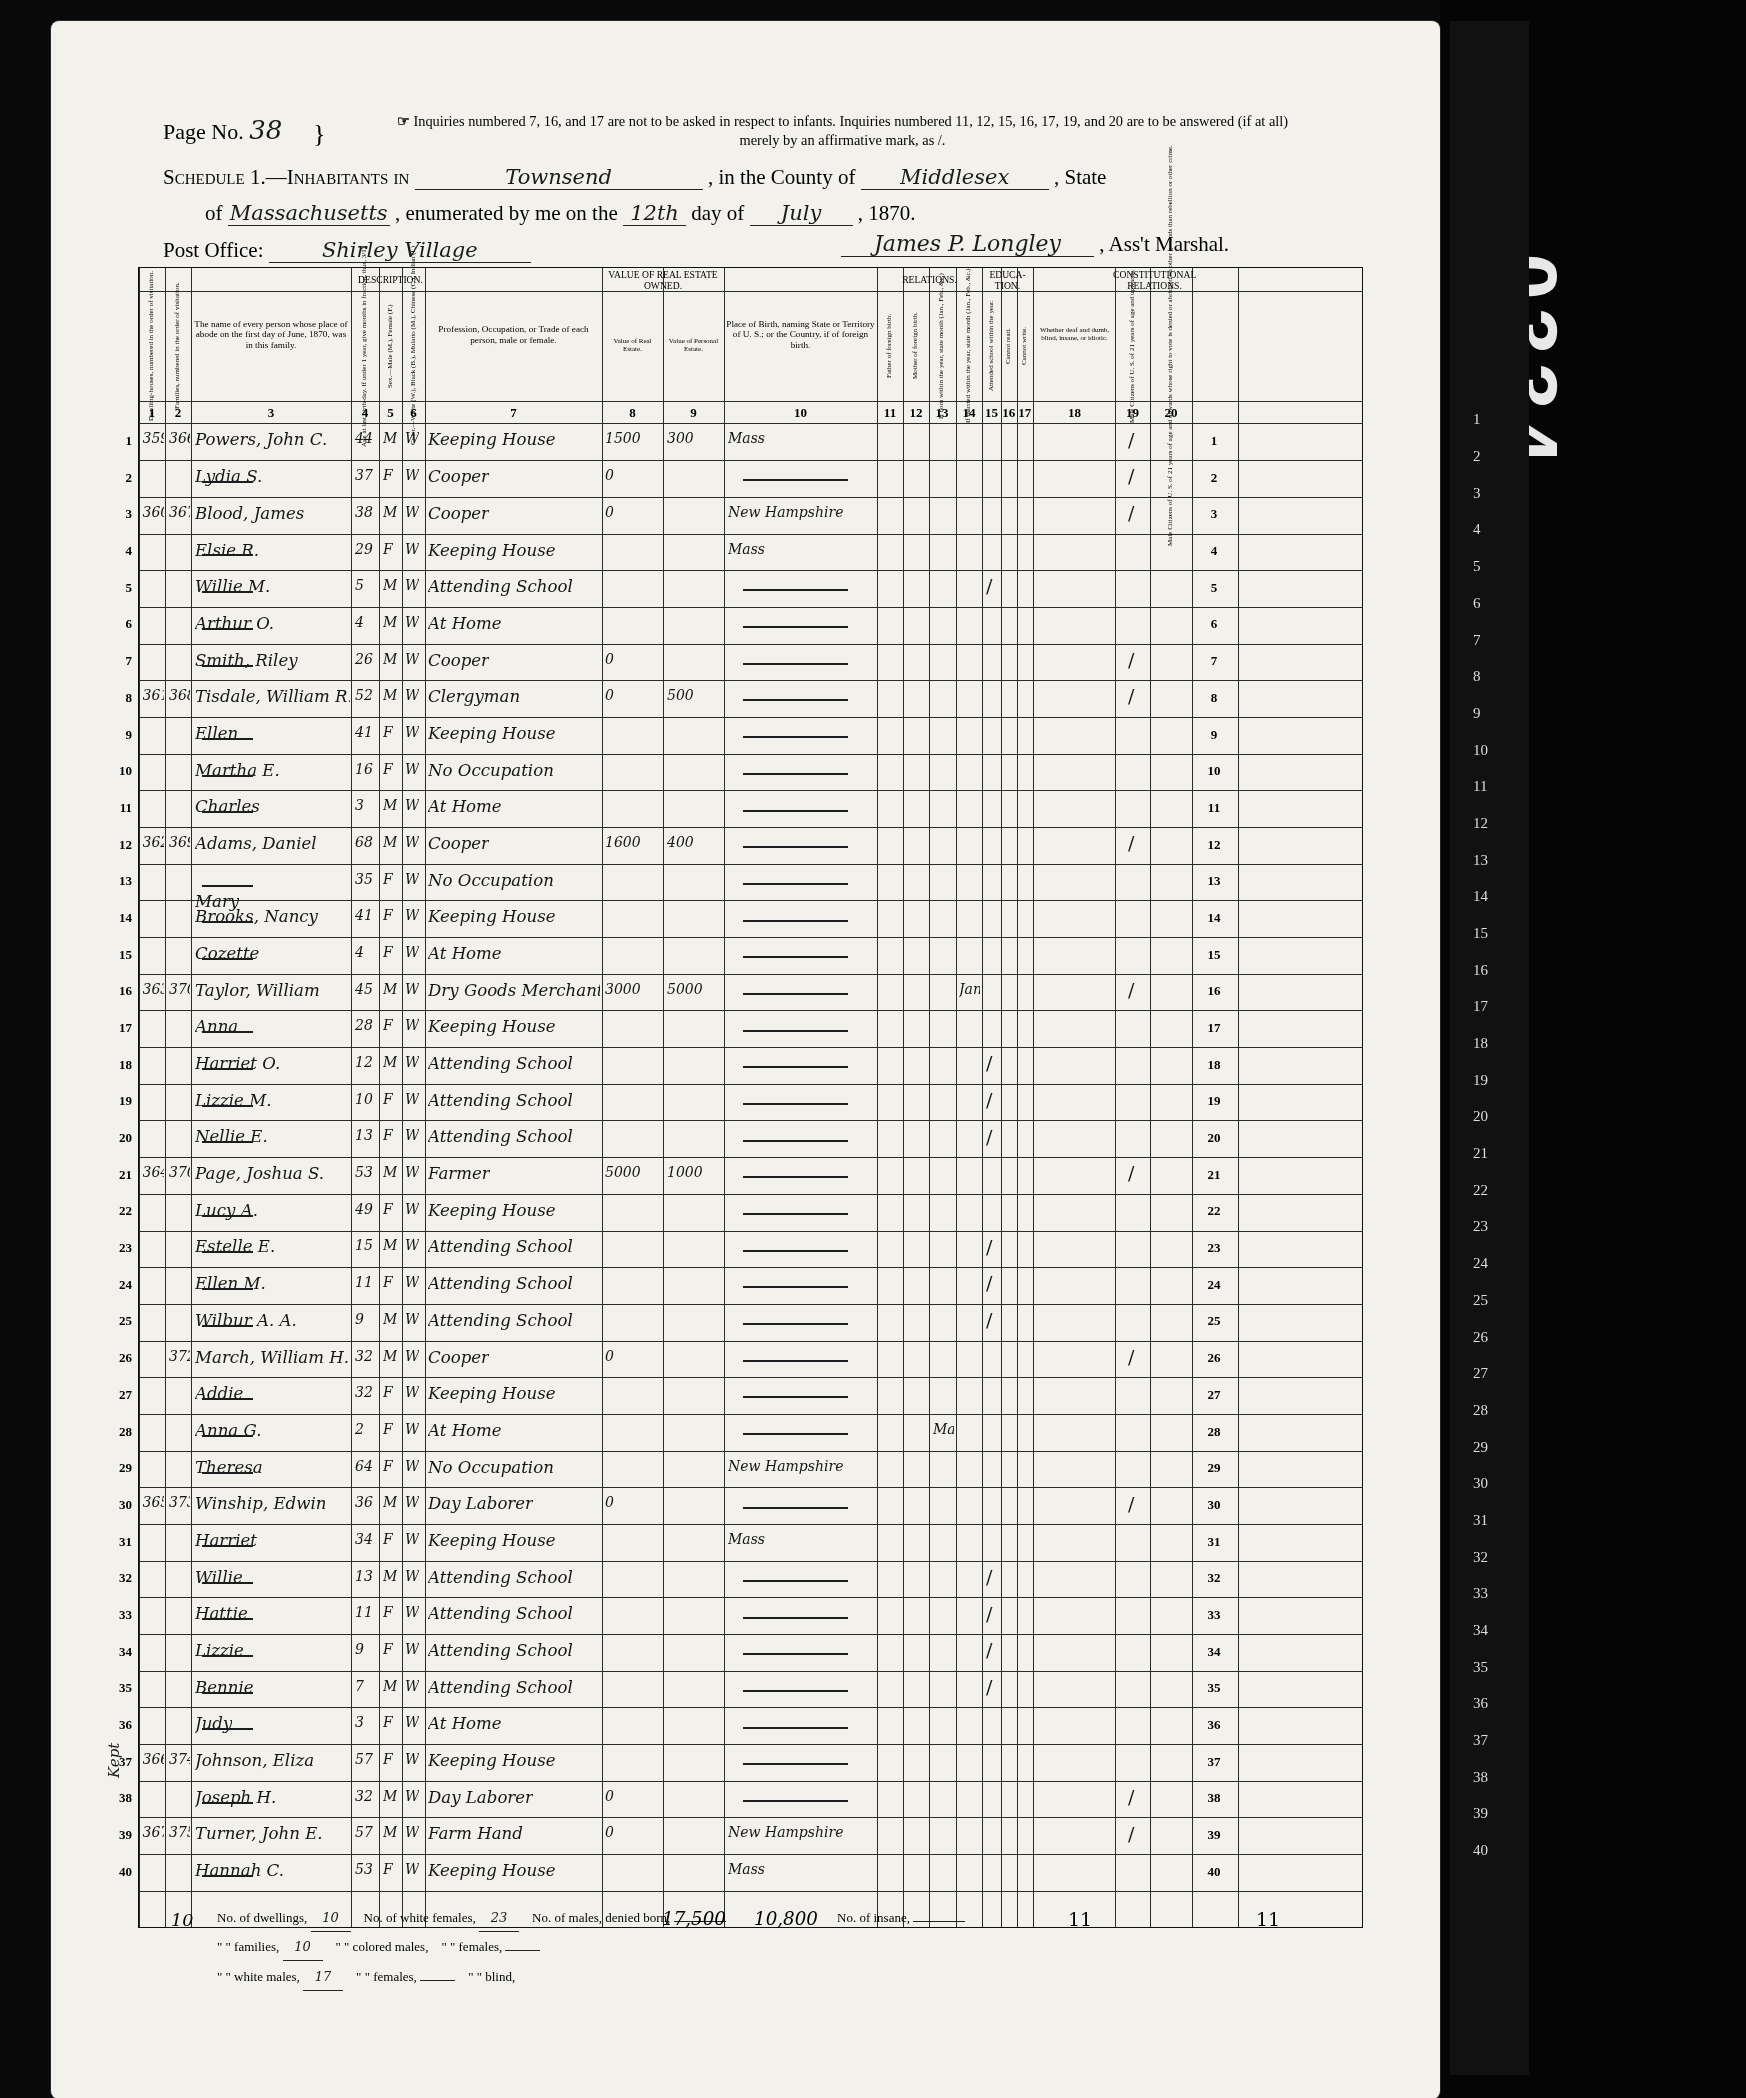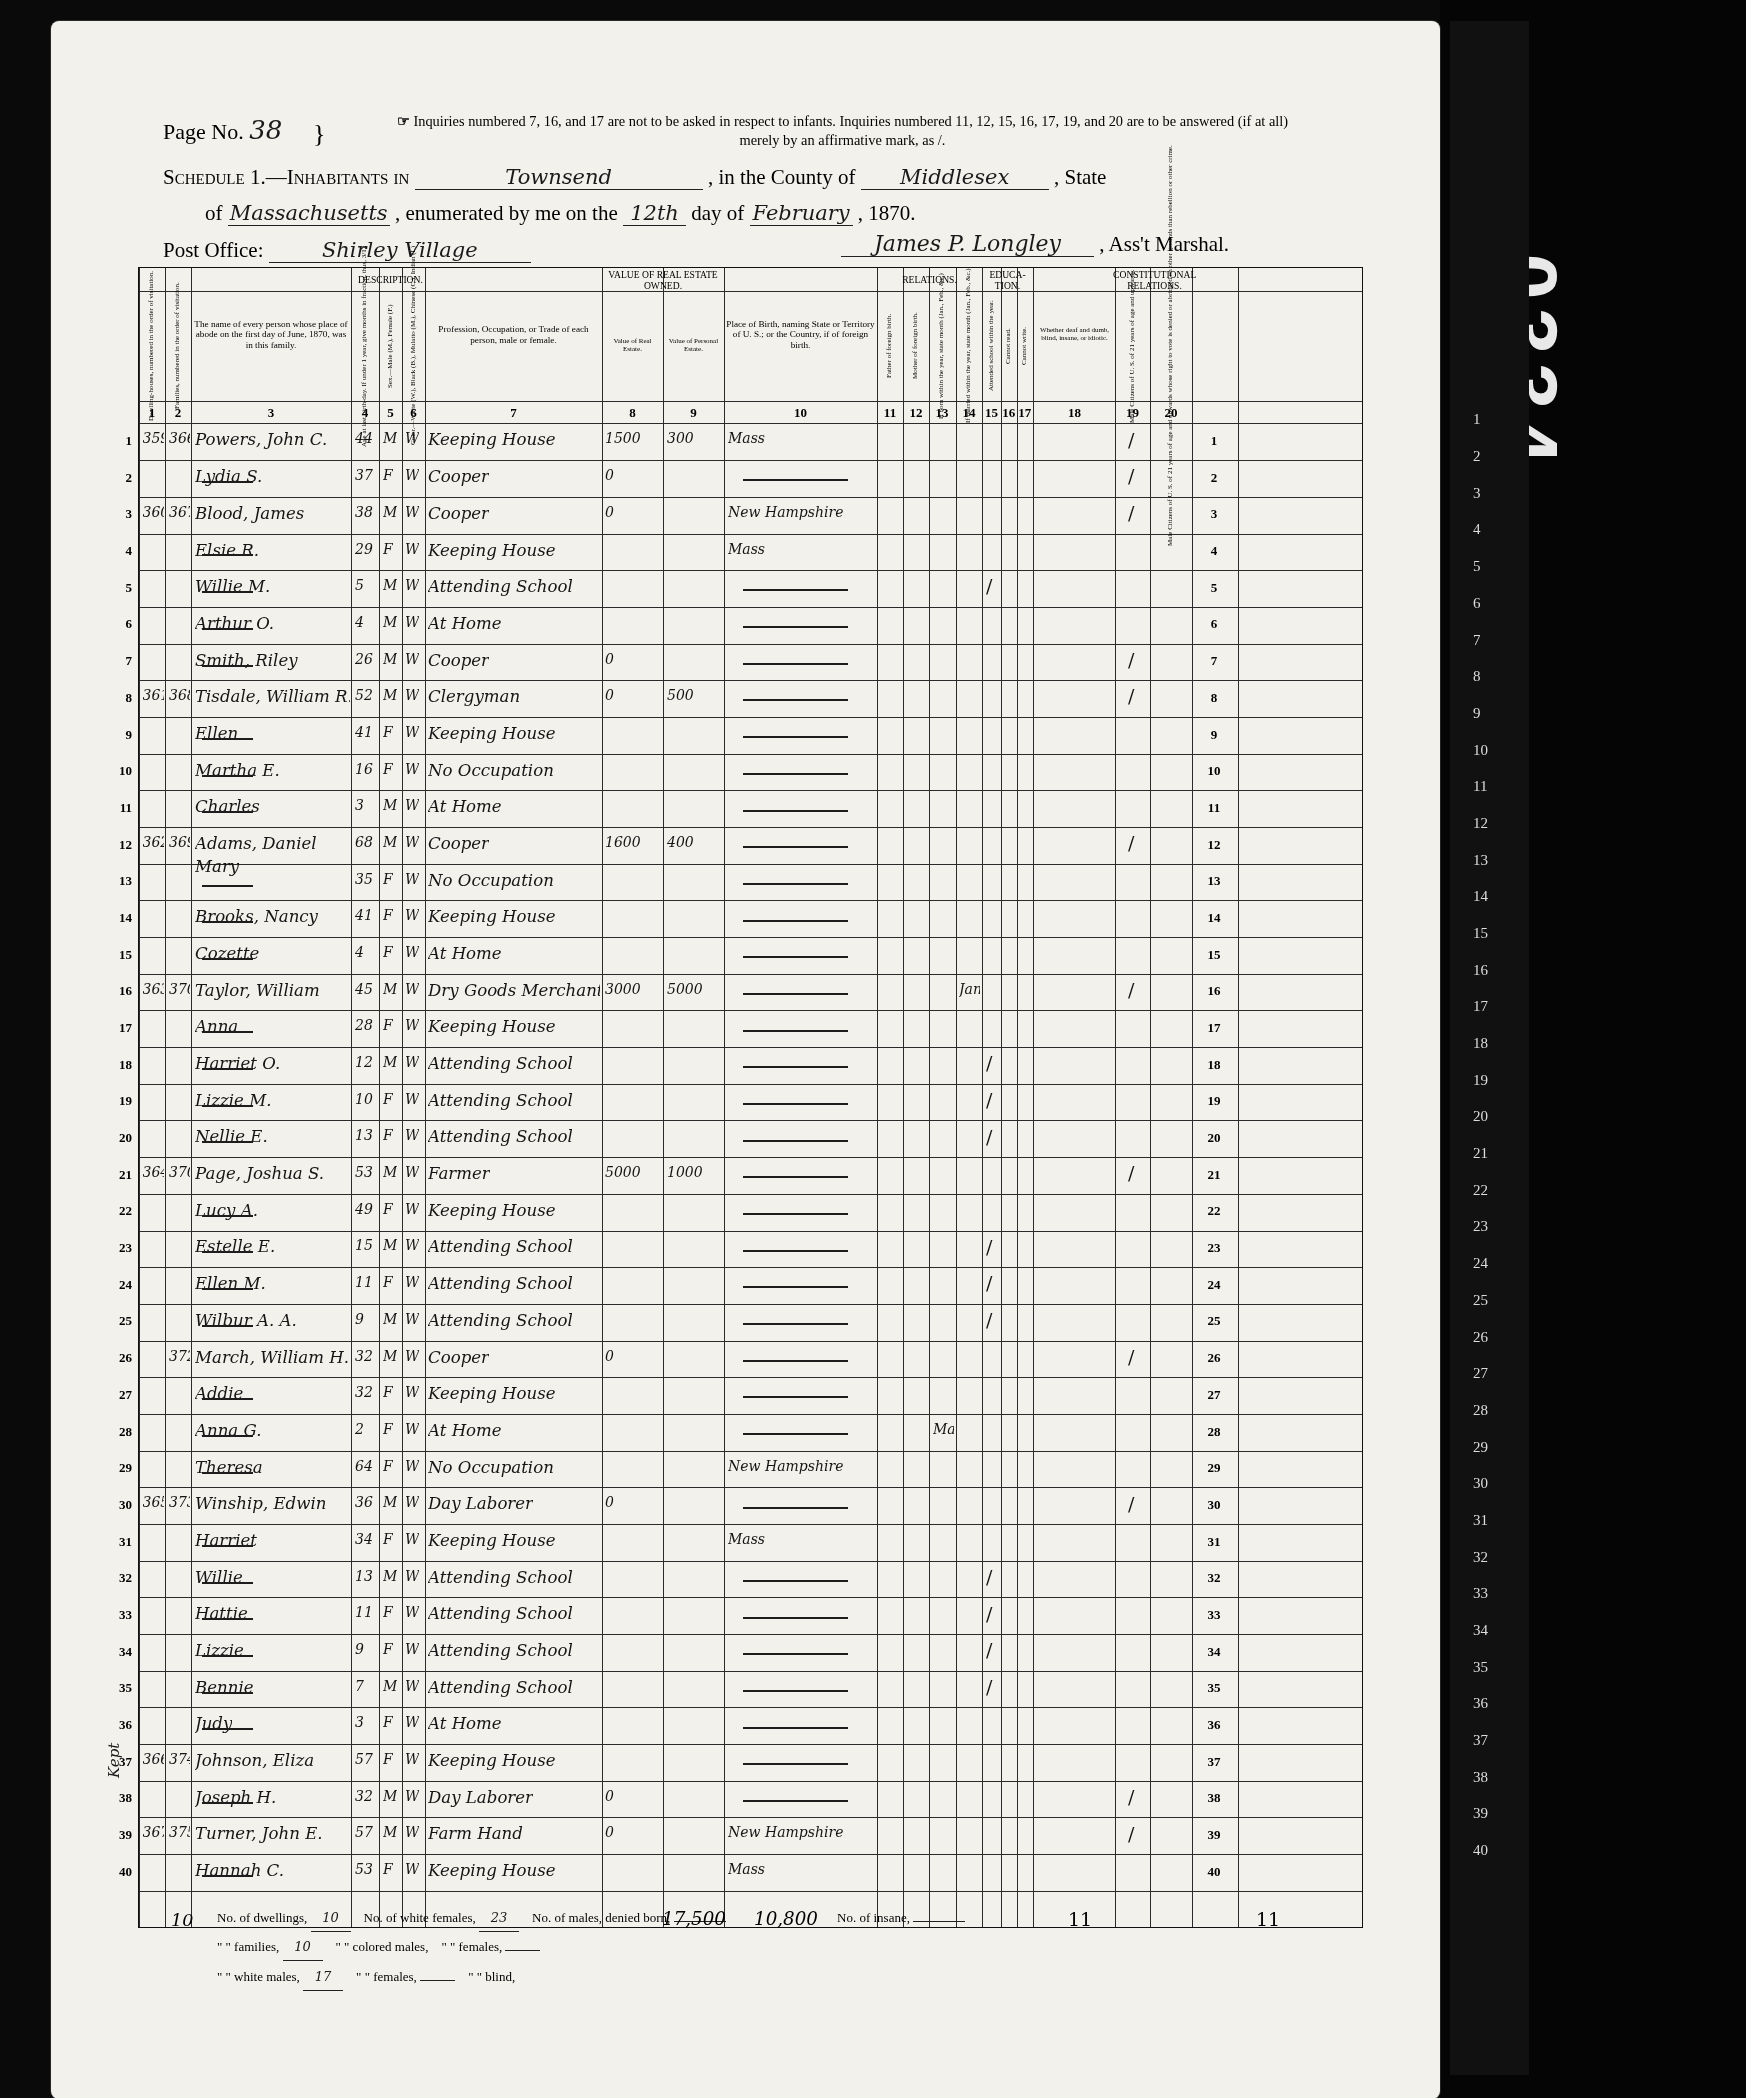--- a/index.html
+++ b/index.html
@@ -73,21 +73,21 @@
         <span class="ul hw" style="width:188px">Middlesex</span>
         <span>, State</span>
       </div>
 
       <div class="ln2">
         <span>of</span>
         <span class="ul hw" style="width:162px">Massachusetts</span>
         <span>, enumerated by me on the</span>
         <span class="ul hw" style="width:63px">12th</span>
         <span>day of</span>
-        <span class="ul hw" style="width:103px">February</span>
+        <span class="ul hw" style="width:103px">July</span>
         <span>, 1870.</span>
       </div>
 
       <div class="ln3">
         <span>Post Office:</span>
         <span class="ul hw" style="width:262px">Shirley Village</span>
       </div>
       <div class="marshal">
         <span class="ul hw" style="width:253px;font-size:22px">James P. Longley</span>
         <span>, Ass't Marshal.</span>
@@ -333,21 +333,21 @@
           <div class="cell sm" style="left:216px;top:566px;max-width:23px;overflow:hidden;">68</div>
           <div class="cell sm" style="left:244px;top:566px;max-width:17.5px;overflow:hidden;">M</div>
           <div class="cell sm" style="left:266px;top:566px;max-width:17.5px;overflow:hidden;">W</div>
           <div class="cell" style="left:289px;top:566px;max-width:172px;overflow:hidden;">Cooper</div>
           <div class="cell sm" style="left:466px;top:566px;max-width:56px;overflow:hidden;">1600</div>
           <div class="cell sm" style="left:528px;top:566px;max-width:56px;overflow:hidden;">400</div>
           <div class="tick" style="left:989px;top:564px;">/</div>
           <div class="dash" style="left:604px;top:578px;width:105px;"></div>
           <div class="rowlabel" style="left:1060px;top:605px;width:30px;text-align:center;">13</div>
           <div class="rowlabel" style="left:-33px;top:605px;">13</div>
-          <div class="cell" style="left:56px;top:589px;max-width:155px;overflow:hidden;">Mary</div>
+          <div class="cell" style="left:56px;top:624px;max-width:155px;overflow:hidden;">Mary</div>
           <div class="cell sm" style="left:216px;top:603px;max-width:23px;overflow:hidden;">35</div>
           <div class="cell sm" style="left:244px;top:603px;max-width:17.5px;overflow:hidden;">F</div>
           <div class="cell sm" style="left:266px;top:603px;max-width:17.5px;overflow:hidden;">W</div>
           <div class="cell" style="left:289px;top:603px;max-width:172px;overflow:hidden;">No Occupation</div>
           <div class="dash" style="left:63px;top:617px;width:51px;"></div>
           <div class="dash" style="left:604px;top:615px;width:105px;"></div>
           <div class="rowlabel" style="left:1060px;top:642px;width:30px;text-align:center;">14</div>
           <div class="rowlabel" style="left:-33px;top:642px;">14</div>
           <div class="cell" style="left:56px;top:639px;max-width:155px;overflow:hidden;">Brooks, Nancy</div>
           <div class="cell sm" style="left:216px;top:639px;max-width:23px;overflow:hidden;">41</div>

